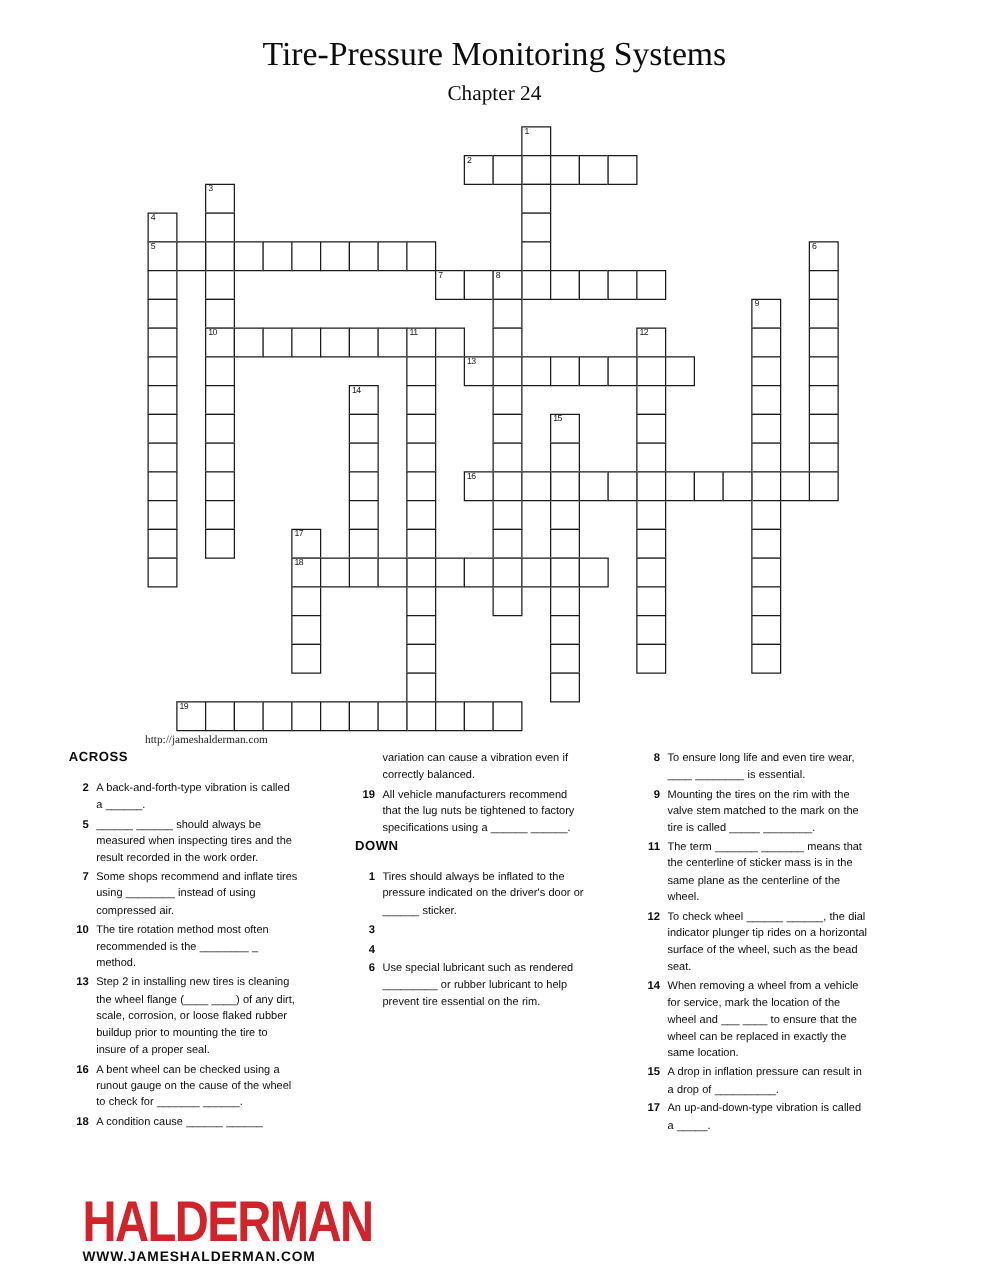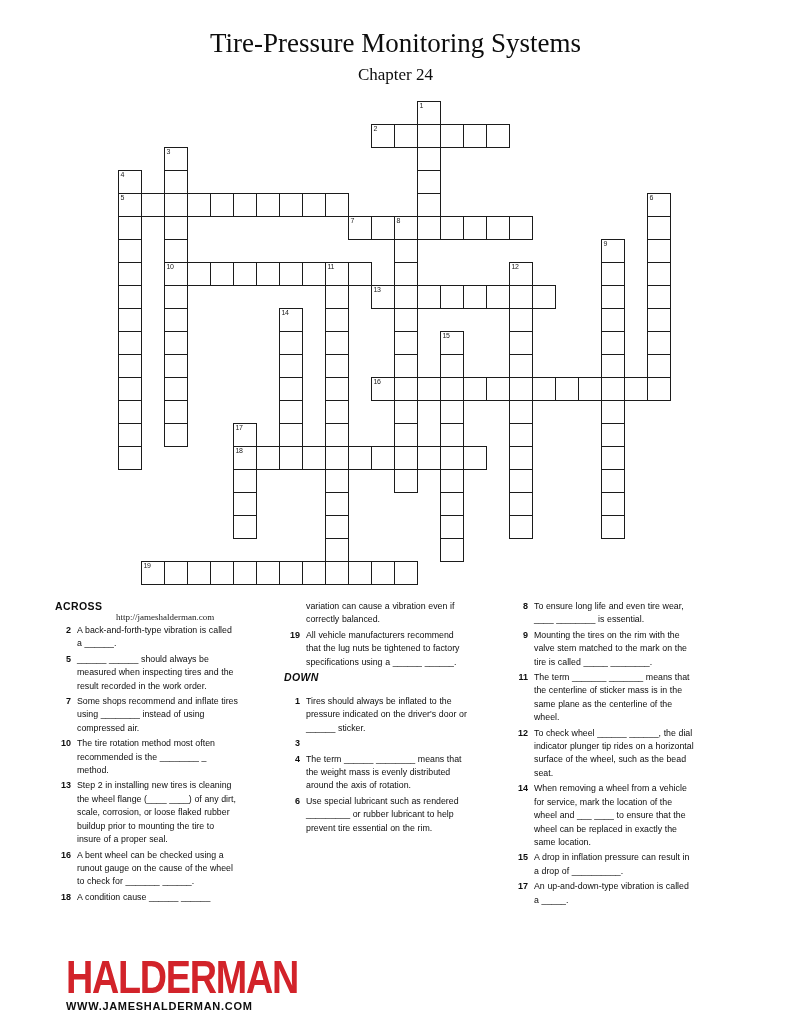--- a/index.html
+++ b/index.html
@@ -18,32 +18,32 @@
   .grid{position:absolute;left:118px;top:101px;width:580px;height:490px;}
   .cell{
     position:absolute;width:24px;height:24px;box-sizing:border-box;
     border:1.5px solid #1c1c1c;background:#fff;
   }
   .cell .num{
     position:absolute;top:0px;left:1.5px;font-size:7px;line-height:8px;color:#222;
     letter-spacing:-0.3px;
   }
   .grid-url{
-    position:absolute;left:116px;top:612px;
+    position:absolute;left:116px;top:586px;
     font-family:"Liberation Serif",serif;font-size:9px;color:#222;
   }
   .cluecol{position:absolute;top:600px;}
   #cluecol-0{left:55px;width:198px;}
   #cluecol-1{left:284px;width:198px;}
   #cluecol-2{left:512px;width:205px;}
   .clue-header{
     font-size:10.5px;font-weight:bold;letter-spacing:0.4px;color:#0d0d0d;
     margin:0 0 12px 0;
   }
-  .clue-header.mt{font-style:italic;}
+  .clue-header.mt{}
   .clue{display:flex;margin:0 0 2px 0;}
   .clue-num{
     flex:0 0 16px;width:16px;text-align:right;font-weight:bold;
     font-size:9px;line-height:13.4px;padding-right:6px;color:#0d0d0d;
   }
   .clue-text{
     width:162px;font-size:8.8px;line-height:13.4px;color:#0d0d0d;
     word-spacing:0.2px;
   }
   .logo{position:absolute;left:66px;top:956px;}
@@ -320,21 +320,20 @@
       <div class="clue-header mt">DOWN</div>
       <div class="clue">
         <span class="clue-num">1</span>
         <span class="clue-text">Tires should always be inflated to the pressure indicated on the driver's door or ______ sticker.</span>
       </div>
       <div class="clue">
         <span class="clue-num">3</span>
       </div>
       <div class="clue">
         <span class="clue-num">4</span>
-        <span class="clue-text">The term ______ ________ means that the weight mass is evenly distributed around the axis of rotation.</span>
       </div>
       <div class="clue">
         <span class="clue-num">6</span>
         <span class="clue-text">Use special lubricant such as rendered _________ or rubber lubricant to help prevent tire essential on the rim.</span>
       </div>
     </div>
   <div class="cluecol" id="cluecol-2">
       <div class="clue">
         <span class="clue-num">8</span>
         <span class="clue-text">To ensure long life and even tire wear, ____ ________ is essential.</span>

